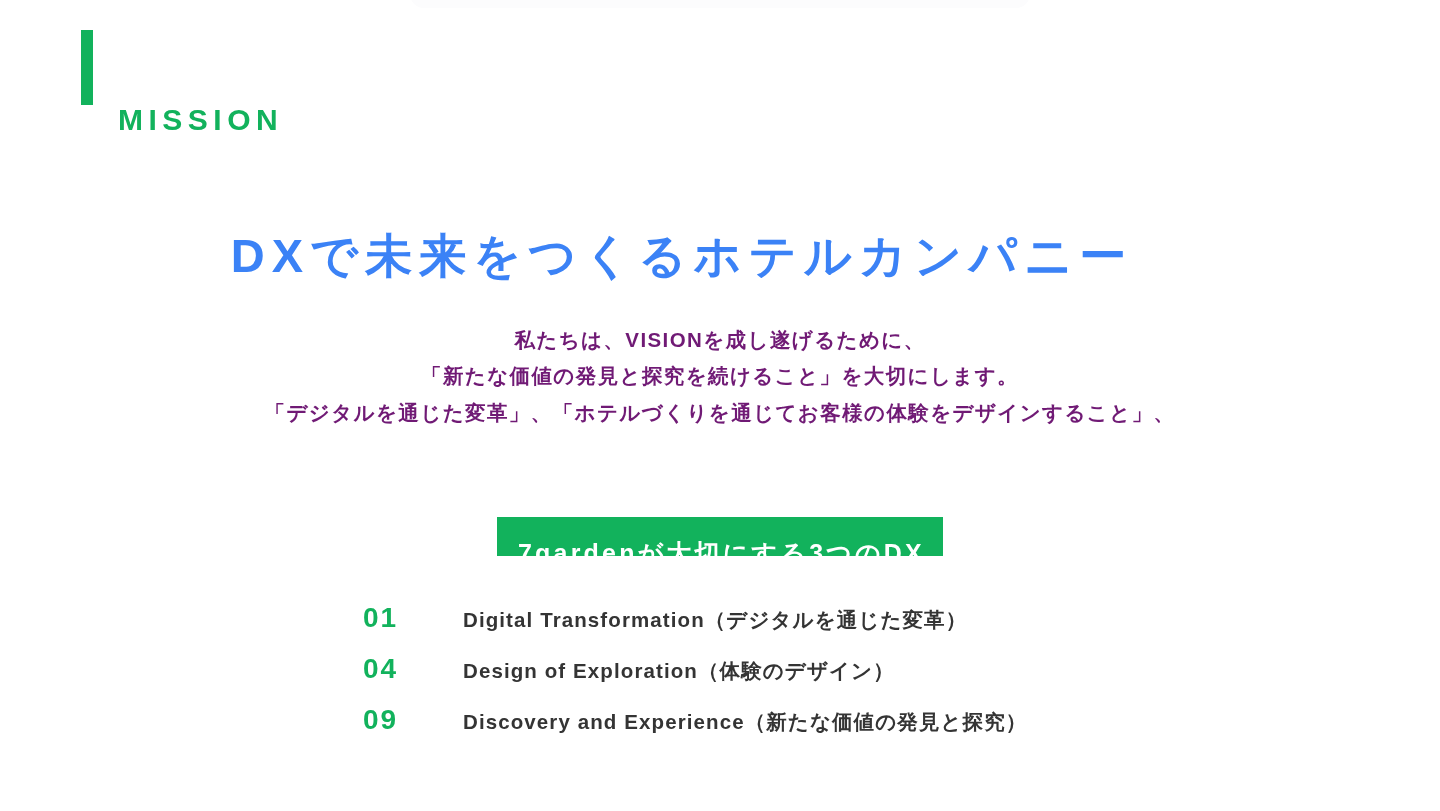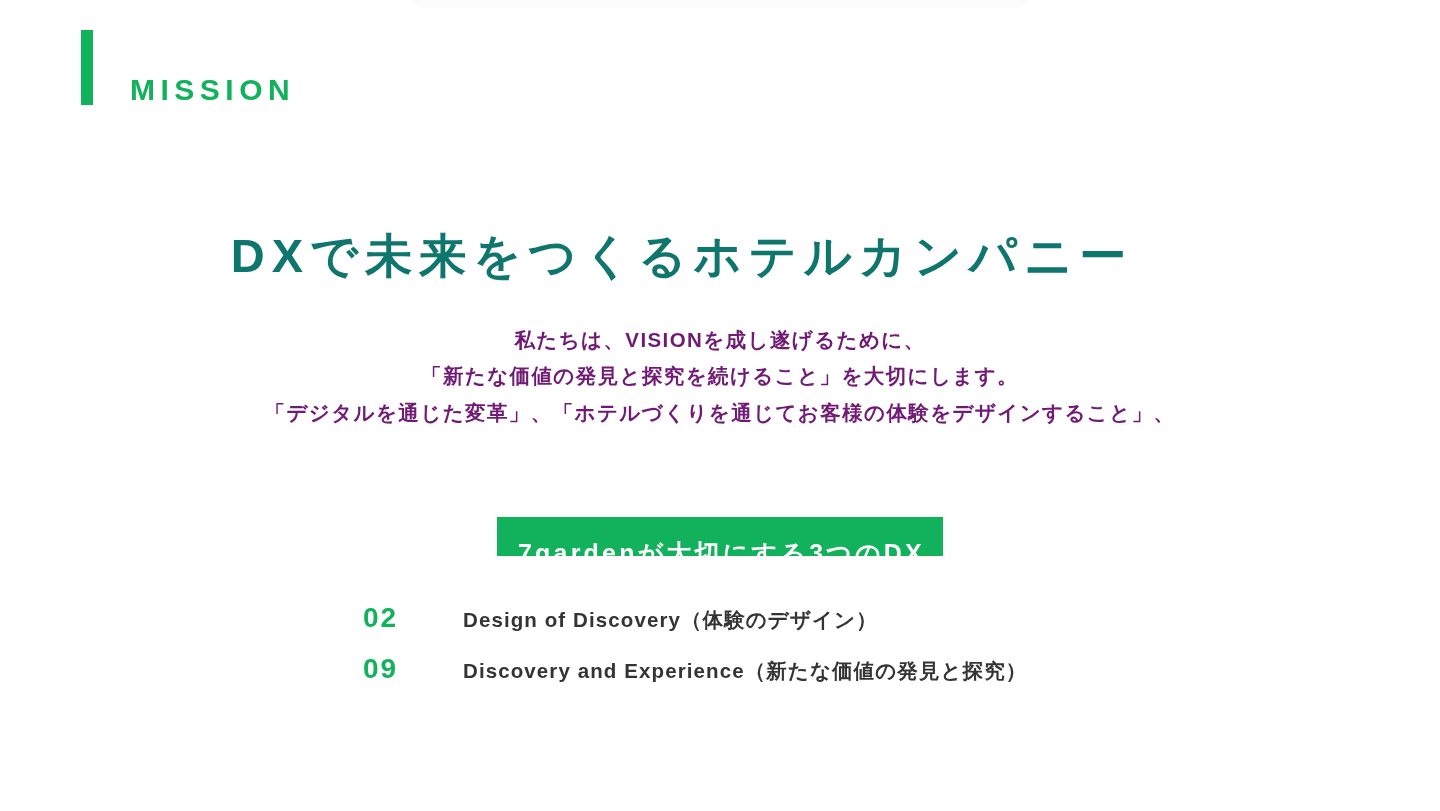--- a/index.html
+++ b/index.html
@@ -30,22 +30,23 @@
     background:#fcfcfd;
     border-radius:14px;
   }
 
   
   .section-label {
     position:absolute;
     top:30px;
     left:81px;
     display:flex;
-    align-items:flex-end;
+    align-items:flex-start;
     height:75px;
+    flex-direction:column;
   }
   .section-label-bar {
     width:12px;
     height:75px;
     background:#12b25c;
     flex:0 0 auto;
   }
   .section-label-text {
     margin-left:37px;
     color:#12b25c;
@@ -55,21 +56,21 @@
     line-height:1;
   }
 
   
   .headline {
     position:absolute;
     top:228px;
     left:0;
     width:1364px;
     text-align:center;
-    color:#0f766e;
+    color:#3b82f6;
     font-size:47px;
     font-weight:bold;
     letter-spacing:7px;
     line-height:1.2;
     white-space:nowrap;
   }
 
   
   .lead {
     position:absolute;
@@ -156,22 +157,26 @@
     <span class="lead-line">「新たな価値の発見と探究を続けること」を大切にします。</span>
     <span class="lead-line">「デジタルを通じた変革」、「ホテルづくりを通じてお客様の体験をデザインすること」、</span>
   </div>
 
   <div class="banner-wrap">
     <span class="banner">7gardenが大切にする3つのDX</span>
   </div>
 
   <ul class="dx-list">
     <li class="dx-item">
-      <span class="dx-num">02</span>
-      <span class="dx-text">Design of Discovery（体験のデザイン）</span>
+      <span class="dx-num">01</span>
+      <span class="dx-text">Digital Transformation（デジタルを通じた変革）</span>
+    </li>
+    <li class="dx-item">
+      <span class="dx-num">04</span>
+      <span class="dx-text">Design of Exploration（体験のデザイン）</span>
     </li>
     <li class="dx-item">
       <span class="dx-num">09</span>
       <span class="dx-text">Discovery and Experience（新たな価値の発見と探究）</span>
     </li>
   </ul>
 
 </div>
 
 </body></html>

